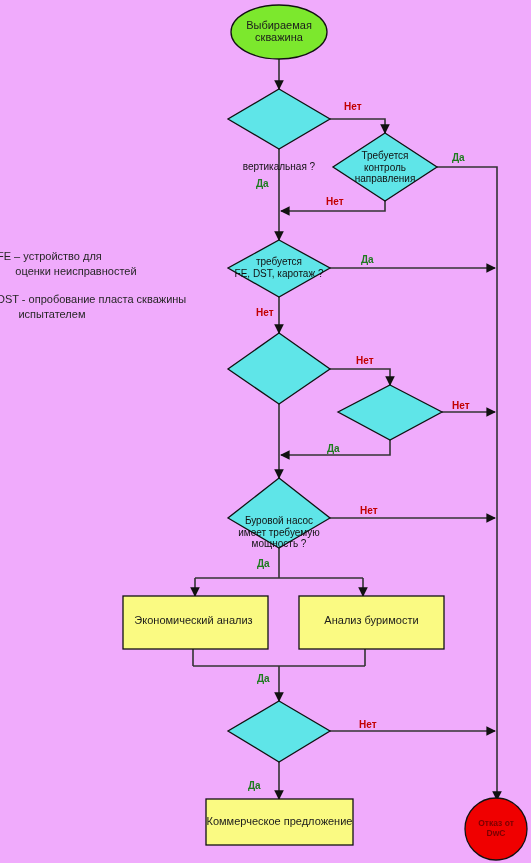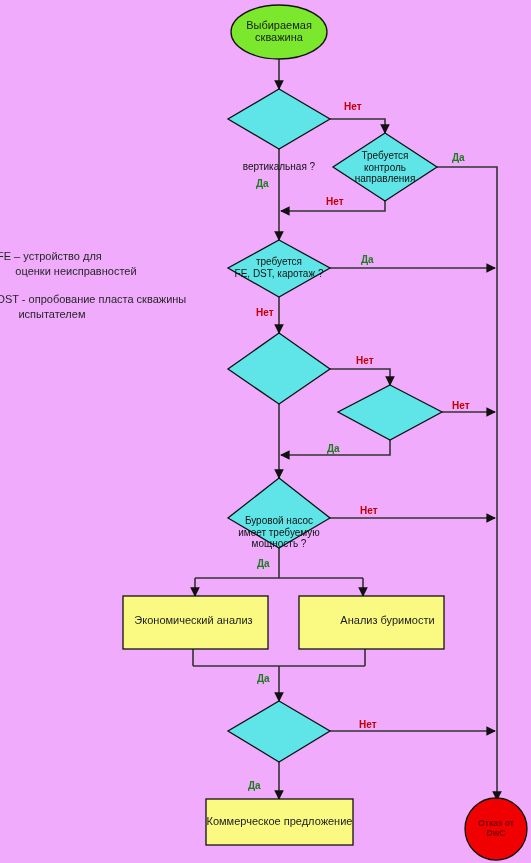--- a/index.html
+++ b/index.html
@@ -154,21 +154,21 @@
 FE, DST, каротаж ?</div>
 
 
 
   <div class="node-label" style="left:227px; top:480px; width:104px;margin-top:35px;">Буровой насос
 имеет требуемую
 мощность ?</div>
 
   <div class="node-label lbl-process" style="left:123px; top:615px; width:141px;">Экономический анализ</div>
 
-  <div class="node-label lbl-process" style="left:299px; top:615px; width:145px;padding-left:16px;">Анализ буримости</div>
+  <div class="node-label lbl-process" style="left:299px; top:615px; width:145px;">Анализ буримости</div>
 
 
   <div class="node-label lbl-process" style="left:206px; top:816px; width:147px;">Коммерческое предложение</div>
 
   <div class="node-label lbl-terminal" style="left:466px; top:818px; width:60px;">Отказ от
 DwC</div>
 
   <div class="edge-label" style="left:344px; top:101px; color:#C20000;">Нет</div>
 
   <div class="edge-label" style="left:256px; top:178px; color:#1E7B1E;">Да</div>

